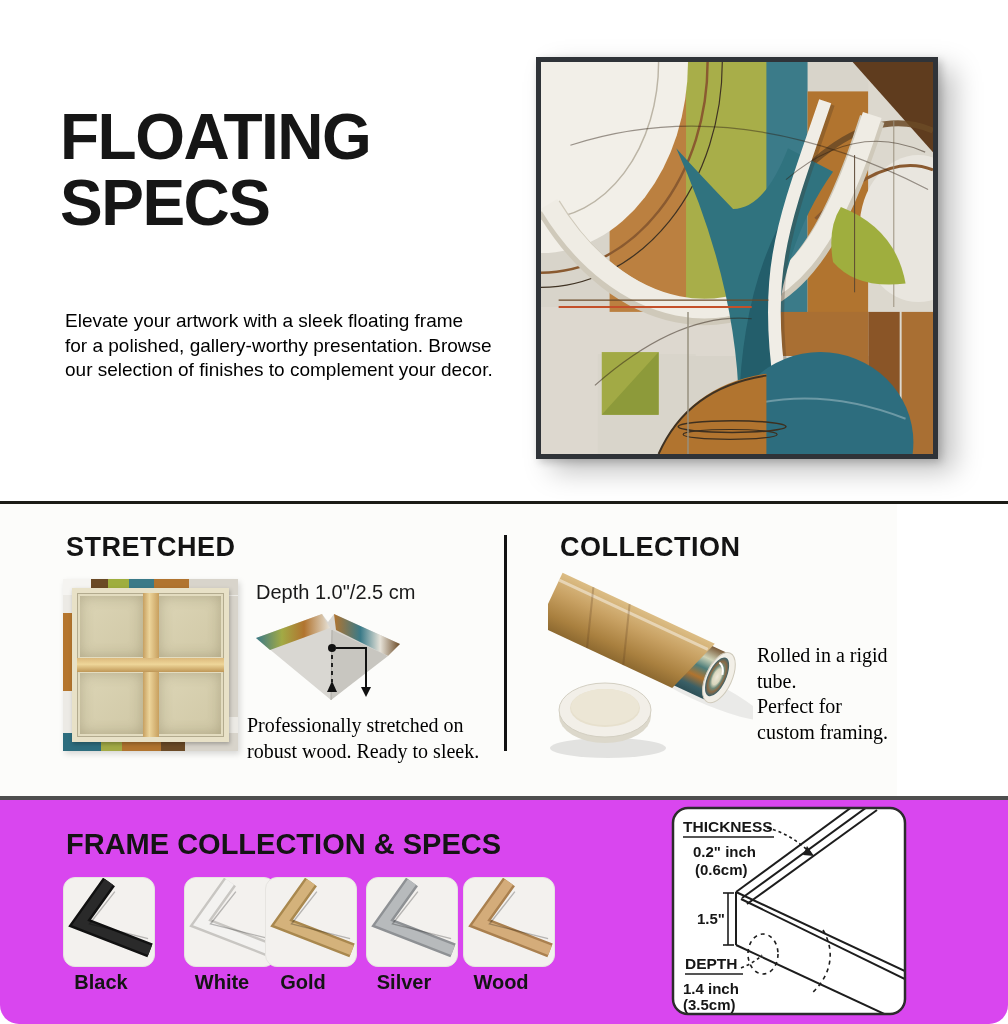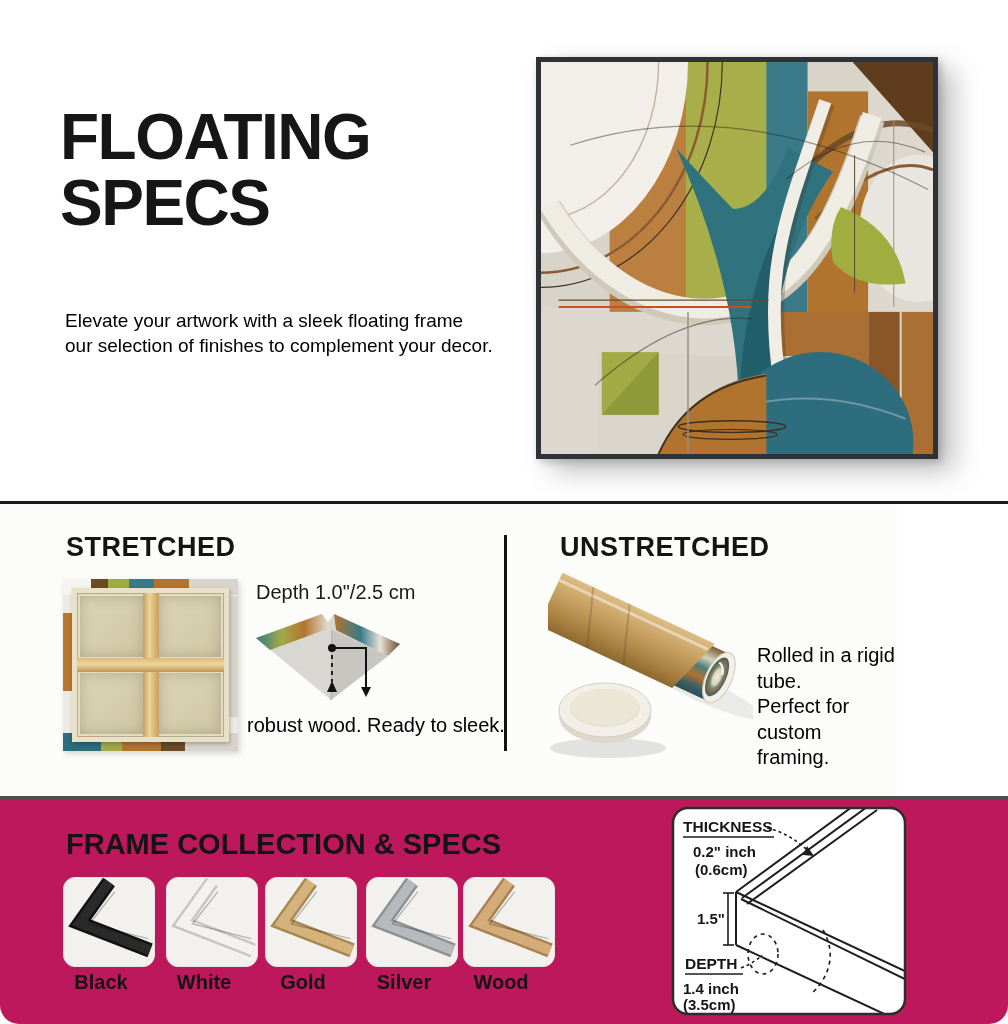--- a/index.html
+++ b/index.html
@@ -46,47 +46,48 @@
   .p3{left:3px;top:calc(50% + 8px);right:calc(50% + 8px);bottom:3px;}
   .p4{left:calc(50% + 8px);top:calc(50% + 8px);right:3px;bottom:3px;}
   .brace-v{position:absolute;left:calc(50% - 8px);top:0;bottom:0;width:16px;
            background:linear-gradient(90deg,#c69f60,#ecd49a 40%,#c79f5e);}
   .brace-h{position:absolute;top:calc(50% - 7px);left:0;right:0;height:14px;
            background:linear-gradient(180deg,#dcb97c,#eed699 45%,#bf9757);}
 
   .depth-label{position:absolute;left:256px;top:77px;font-size:20px;color:#1a1a1a;}
   .corner-svg{position:absolute;left:252px;top:104px;width:155px;height:100px;}
   .note{position:absolute;font-size:20px;line-height:25.5px;color:#000;}
-  .note span{display:block;}
+  .note span{display:block;font-family:Liberation Serif, serif;}
   .stretch-note{left:247px;top:209px;}
   .unstretch-note{left:757px;top:139px;}
   .tube-svg{position:absolute;left:548px;top:66px;width:205px;height:196px;}
 
   
-  .bottom{position:absolute;left:0;top:800px;width:1008px;height:224px;background:#be185d;}
+  .bottom{position:absolute;left:0;top:800px;width:1008px;height:224px;background:#d946ef;}
   .col-heading{position:absolute;left:66px;top:28px;margin:0;font-size:29px;font-weight:bold;color:#141414;}
   .swatch{position:absolute;top:77px;width:76px;}
-  .sw0{left:63px;} .sw1{left:166px;} .sw2{left:265px;} .sw3{left:366px;} .sw4{left:463px;}
+  .sw0{left:63px;} .sw1{left:184px;} .sw2{left:265px;} .sw3{left:366px;} .sw4{left:463px;}
   .swatch-img{display:block;width:92px;height:90px;border-radius:12px;background:#f3f1ee;border:1px solid #e6e4e0;box-sizing:border-box;}
   .swatch-label{margin-top:4px;text-align:center;font-size:20px;font-weight:bold;color:#141414;}
   .diagram{position:absolute;left:671px;top:6px;width:236px;height:210px;}
   .diagram text{font-family:"Liberation Sans",sans-serif;font-weight:bold;fill:#161616;}
 </style>
 </head>
 <body>
 
 <div class="page">
 
   <section>
     <h1 class="hero-title">
       <span class="t-line">FLOATING</span>
       <span class="t-line">SPECS</span>
     </h1>
     <p class="hero-desc">
       <span>Elevate your artwork with a sleek floating frame</span>
+      <span>for a polished, gallery-worthy presentation. Browse</span>
       <span>our selection of finishes to complement your decor.</span>
     </p>
 
     <div class="art-frame">
       <svg viewBox="0 0 400 400" preserveAspectRatio="none">
         <rect width="400" height="400" fill="#ddd8cf"></rect>
         <rect x="0" y="0" width="400" height="250" fill="#d8d4ca"></rect>
         <rect x="70" y="0" width="90" height="255" fill="#bb8040"></rect>
         <rect x="148" y="0" width="84" height="250" fill="#a8ae49"></rect>
         <rect x="230" y="0" width="42" height="260" fill="#3b7b89"></rect>
@@ -175,26 +176,27 @@
       <path d="M 80 22 L 136 48 L 79 92 Z" fill="#c8c6c0"></path>
       <line x1="80" y1="22" x2="79" y2="92" stroke="#aeaca6" stroke-width="1"></line>
       <circle cx="80" cy="40" r="4" fill="#111"></circle>
       <line x1="80" y1="47" x2="80" y2="74" stroke="#111" stroke-width="1.8" stroke-dasharray="4,4"></line>
       <polygon points="75,84 85,84 80,73" fill="#111"></polygon>
       <path d="M 84 40 H 114 V 80" fill="none" stroke="#111" stroke-width="2"></path>
       <polygon points="109,79 119,79 114,89" fill="#111"></polygon>
     </svg>
 
     <div class="note stretch-note">
+      <span>Professionally stretched on</span>
       <span>robust wood. Ready to sleek.</span>
     </div>
 
     <div class="vdivider"></div>
 
-    <h2 class="mid-heading h-unstretched">UNSTRETCHED</h2>
+    <h2 class="mid-heading h-unstretched">COLLECTION</h2>
 
     <svg class="tube-svg" viewBox="0 0 205 196">
       <defs>
         <linearGradient id="kraftG" x1="0" y1="0" x2="0" y2="1">
           <stop offset="0" stop-color="#dcbd85"></stop>
             <stop offset="0.35" stop-color="#c8a163"></stop>
           <stop offset="0.75" stop-color="#a9803f"></stop>
             <stop offset="1" stop-color="#8d6930"></stop>
         </linearGradient>
         <linearGradient id="rollStripes" x1="0" y1="0" x2="0" y2="1">

